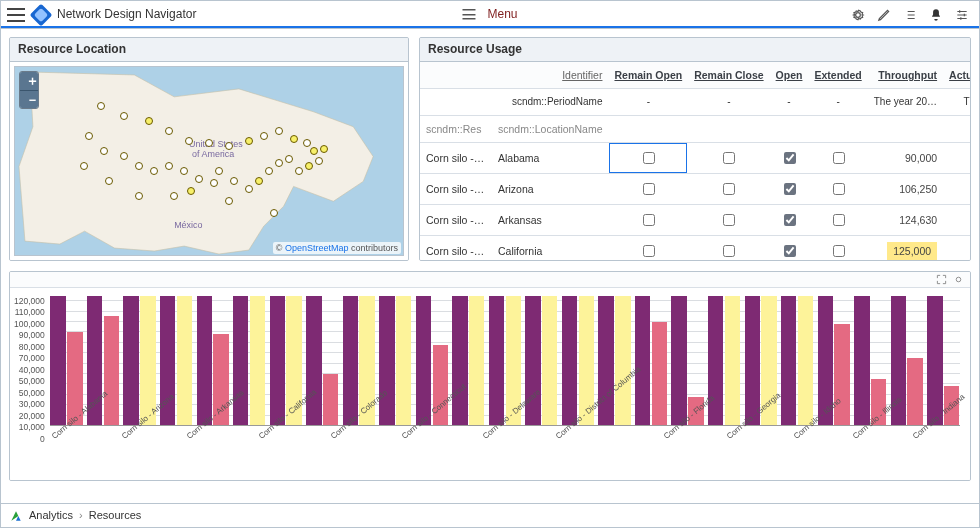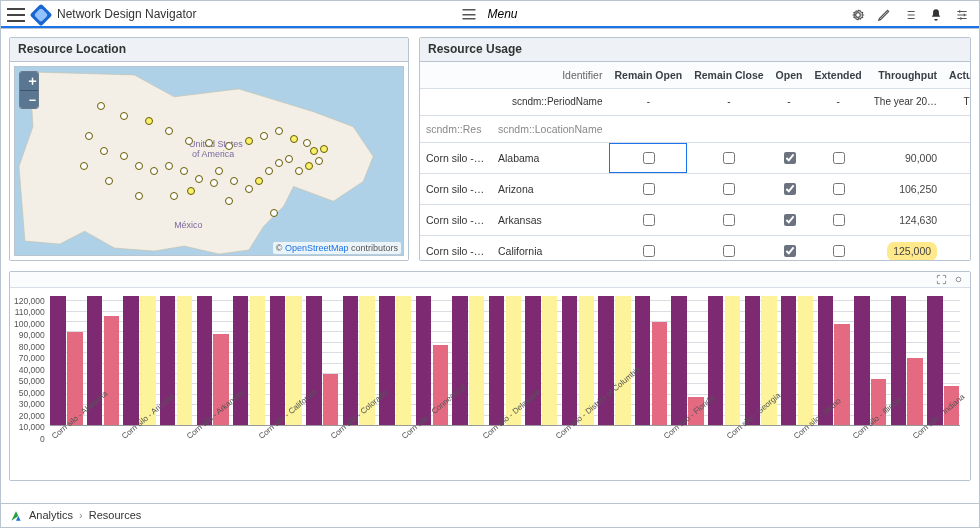--- a/index.html
+++ b/index.html
@@ -26,21 +26,21 @@
   .topbar{height:28px;border-bottom:1px solid var(--panel-border);display:flex;align-items:center;position:relative;font-size:12px;}
   .blueline{position:absolute;left:0;right:0;bottom:0;height:2px;background:var(--blue);}
   .tb-left{display:flex;align-items:center;gap:8px;padding-left:6px;}
   .hamb{width:18px;height:14px;background:
     linear-gradient(#444,#444) 0 0/100% 2px no-repeat,
     linear-gradient(#444,#444) 0 6px/100% 2px no-repeat,
     linear-gradient(#444,#444) 0 12px/100% 2px no-repeat;}
   .app-logo{width:16px;height:16px;background:var(--blue2);display:inline-block;transform:rotate(45deg);border-radius:2px;position:relative;}
   .app-logo::after{content:"";position:absolute;left:3px;top:3px;width:10px;height:10px;background:#93c2ff;border-radius:2px;}
   .app-title{font-weight:400;color:#333;}
-  .tb-center{position:absolute;left:50%;transform:translateX(-50%);display:flex;align-items:center;gap:12px;color:#000000;font-style:italic;}
+  .tb-center{position:absolute;left:50%;transform:translateX(-50%);display:flex;align-items:center;gap:12px;color:#7f1d1d;}
   .bars-icon{width:13px;height:11px;background:
     linear-gradient(#555,#555) 0 0/100% 1.5px no-repeat,
     linear-gradient(#555,#555) 0 4.5px/100% 1.5px no-repeat,
     linear-gradient(#555,#555) 0 9px/100% 1.5px no-repeat;}
   .tb-right{margin-left:auto;display:flex;align-items:center;gap:12px;padding-right:10px;}
   .ico{width:14px;height:14px;display:inline-block;}
 
   
   .body{position:absolute;top:28px;left:0;right:0;bottom:24px;padding:8px;}
   .row1{height:224px;display:flex;gap:10px;}
@@ -57,28 +57,28 @@
   .zoom{position:absolute;left:4px;top:4px;width:20px;border:1px solid #6b7b8a;border-radius:3px;overflow:hidden;z-index:5;}
   .zoom button{width:100%;height:18px;border:0;background:#5a7690;color:#fff;font-weight:bold;font-size:13px;line-height:14px;cursor:pointer;}
   .zoom button+button{border-top:1px solid #3a556d;}
   .attrib{position:absolute;right:2px;bottom:1px;font-size:9px;color:#555;background:rgba(255,255,255,.75);padding:0 3px;border-radius:2px;z-index:5;}
   .attrib a{color:var(--blue);text-decoration:none;}
   .mark{position:absolute;width:8px;height:8px;border:1px solid #6a5a00;border-radius:50%;background:#fff;}
   .mark.y{background:#f7f06a;}
 
   
   .tbl{width:100%;border-collapse:collapse;font-size:10.5px;}
-  .tbl th{background:var(--head-bg);border-bottom:1px solid var(--row-line);padding:6px 6px;font-weight:600;color:#3a3f46;text-align:center;white-space:nowrap;}
+  .tbl th{background:var(--head-bg);border-bottom:1px solid var(--row-line);padding:6px 6px;font-weight:600;color:#3a3f46;text-align:center;white-space:nowrap;text-decoration:underline;}
   .tbl th:first-child{text-align:right;font-weight:400;color:#666;}
   .tbl td{border-bottom:1px solid var(--row-line);padding:6px;text-align:center;color:#444;white-space:nowrap;}
   .tbl td.idcol{text-align:left;color:#333;}
   .subhead td{color:#888;background:#fff;}
   .period td{color:#333;font-size:10px;}
   .num{text-align:right !important;padding-right:10px;}
-  .hl{background:var(--highlight);border-radius:7px;padding:2px 6px;display:inline-block;}
+  .hl{background:var(--highlight);border-radius:0;padding:2px 6px;display:inline-block;}
   input[type=checkbox]{width:12px;height:12px;accent-color:#6b7380;}
   td.sel{outline:1.5px solid var(--blue);outline-offset:-2px;}
   .idcol .ident{display:inline-block;width:60px;overflow:hidden;text-overflow:ellipsis;vertical-align:bottom;}
   .locCol{color:#333;}
 
   
   .row2{margin-top:10px;height:210px;}
   .chart-panel{border:1px solid var(--panel-border);height:100%;display:flex;flex-direction:column;border-radius:2px;overflow:hidden;}
   .chart-tools{height:16px;background:var(--head-bg);display:flex;justify-content:flex-end;align-items:center;gap:6px;padding:0 6px;border-bottom:1px solid var(--row-line);}
   .chart-body{flex:1;background:#fff;display:flex;padding:6px 8px 2px 4px;overflow:hidden;}

